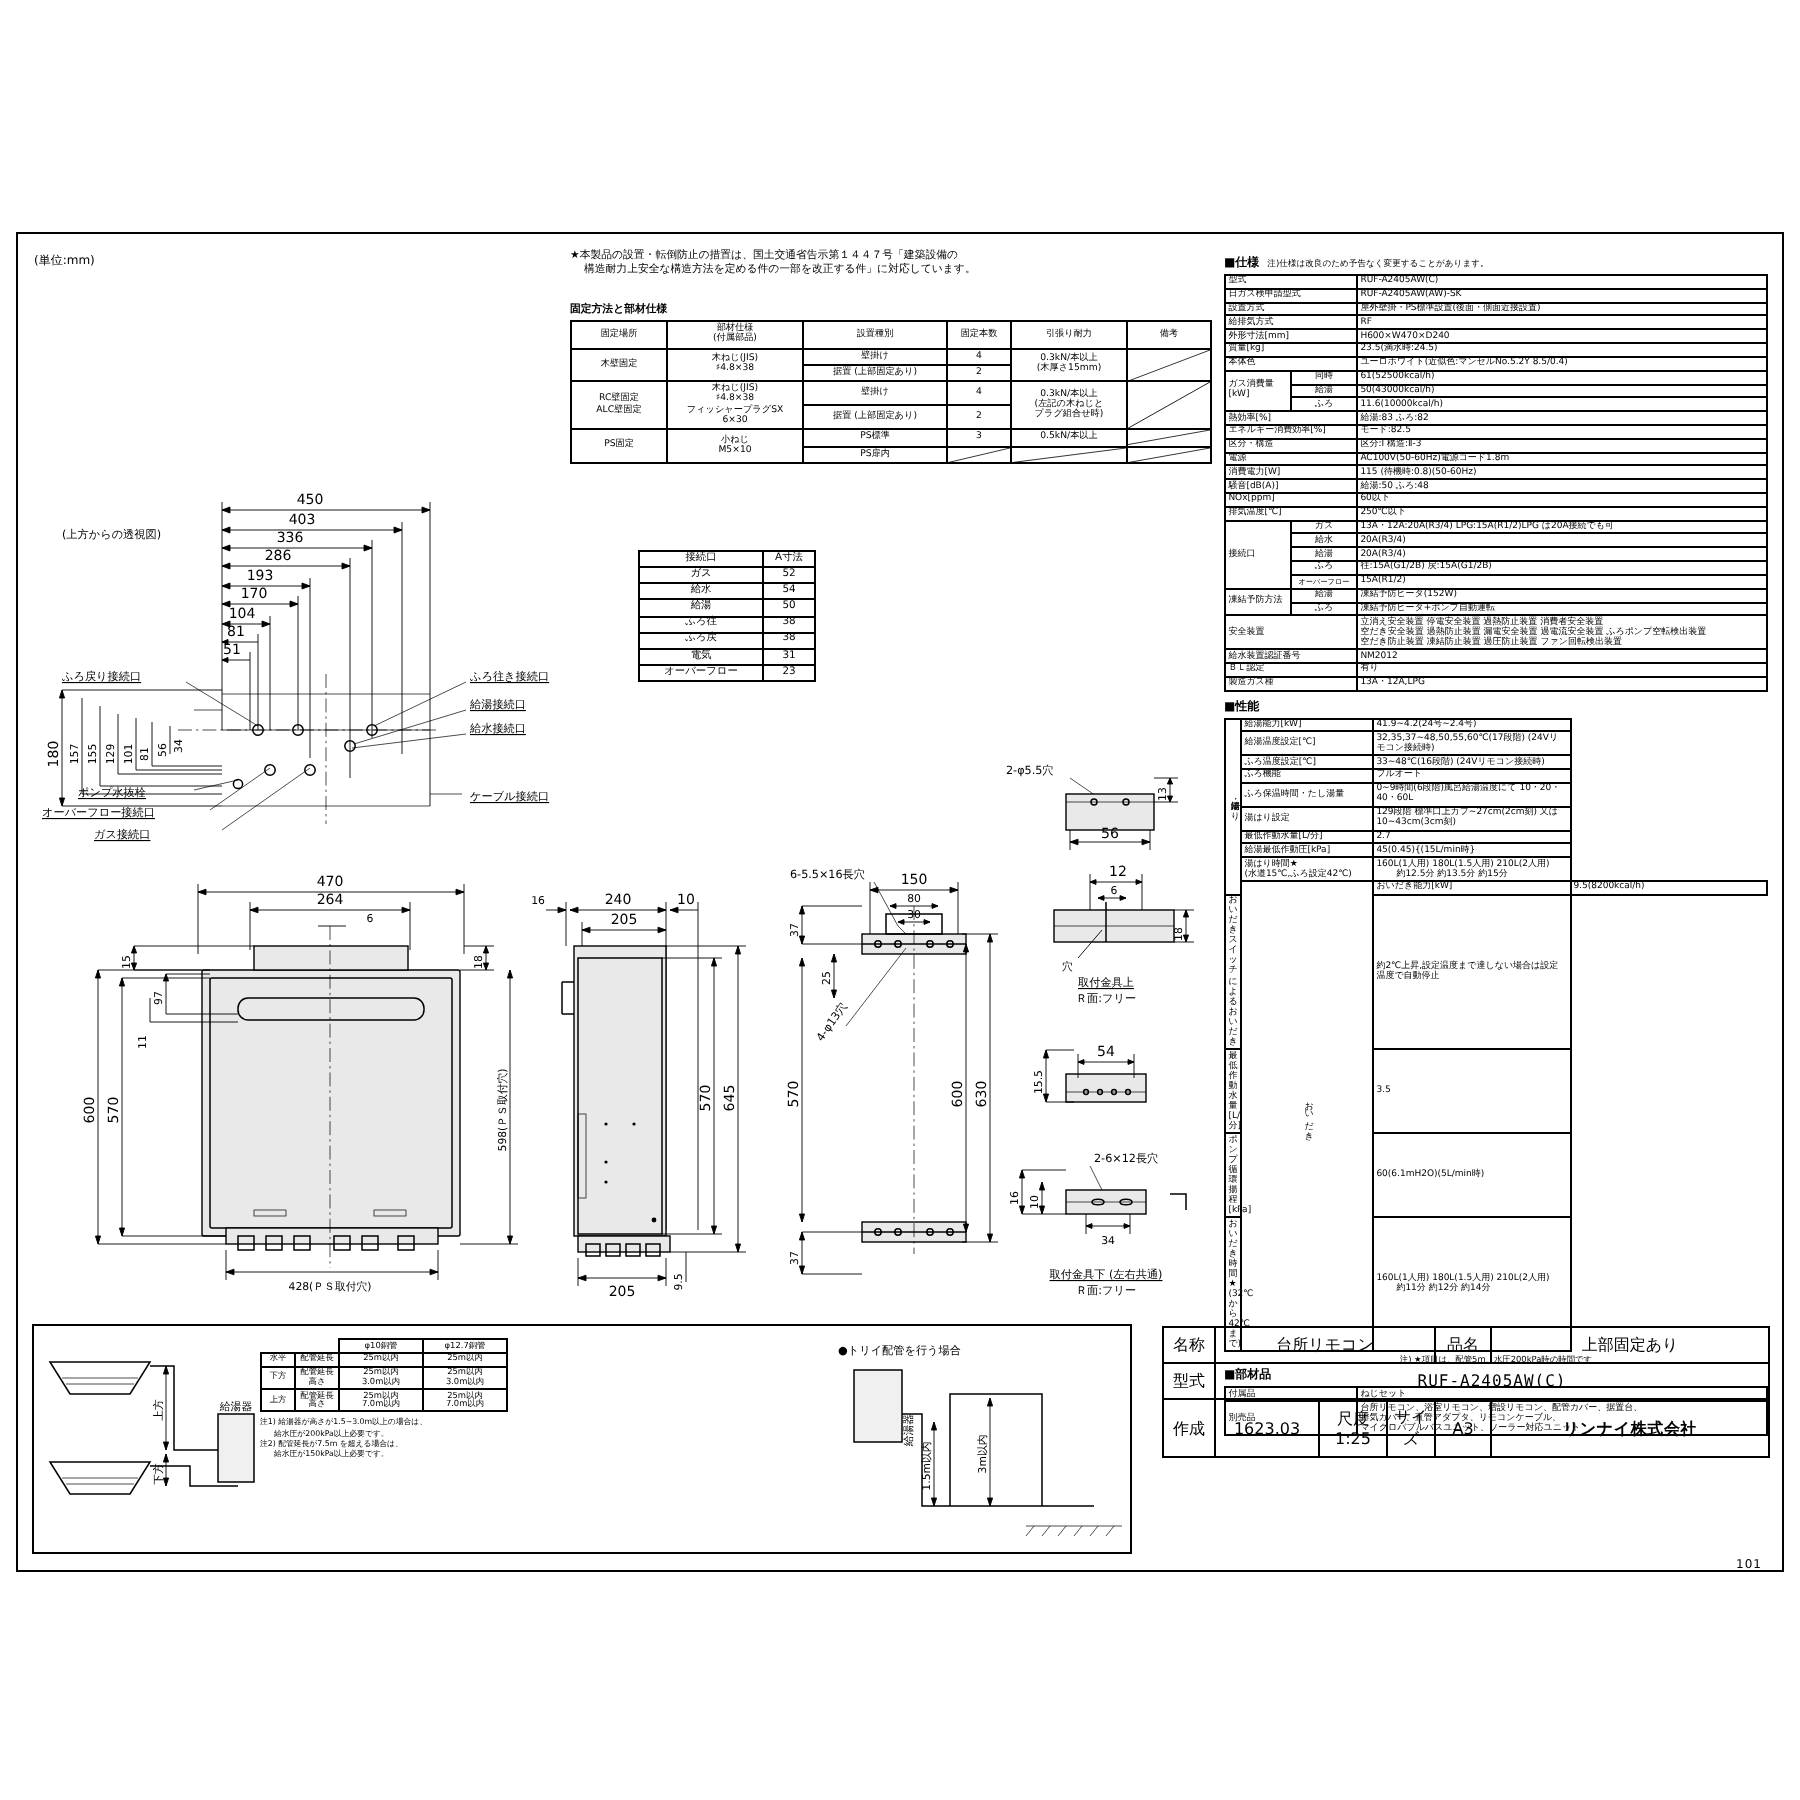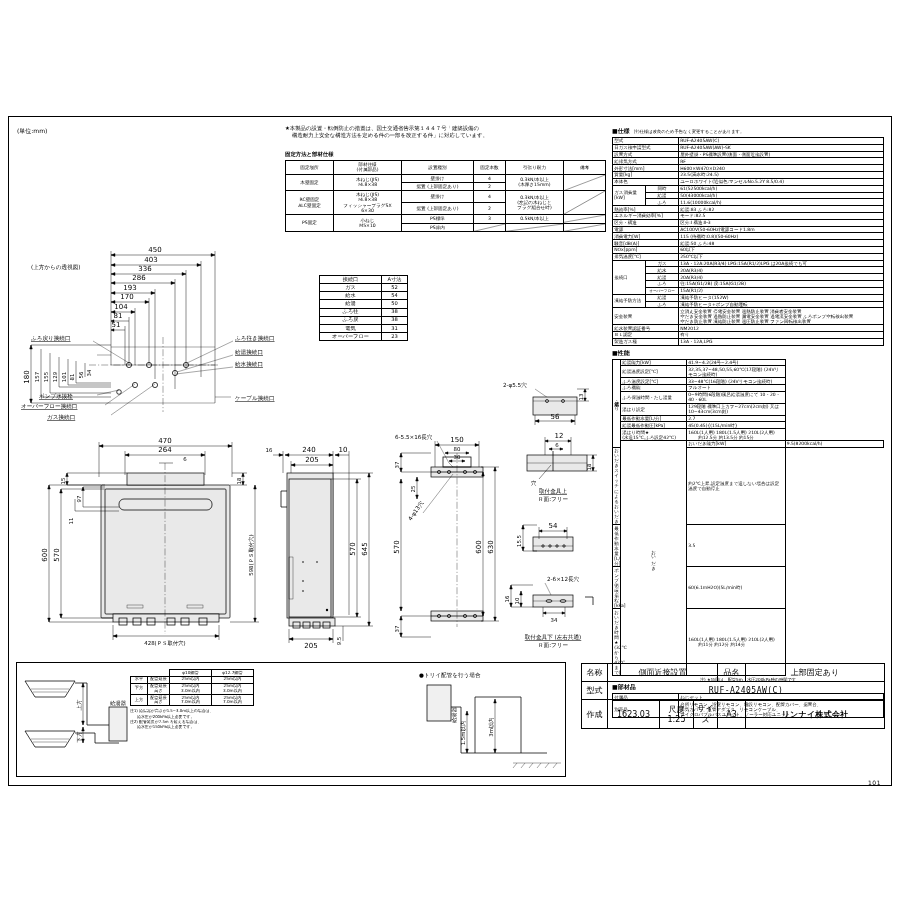--- a/index.html
+++ b/index.html
@@ -1097,21 +1097,21 @@
           <col style="width:52px">
           <col style="width:34px">
         <col style="width:24px">
           <col style="width:28px">
           <col style="width:24px">
           <col style="width:115px">
       </colgroup>
       <tbody>
           <tr>
         <td class="lbl">名称</td>
-        <td colspan="3">側面近接設置</td>
+        <td colspan="3">台所リモコン</td>
         <td class="lbl">品名</td>
         <td colspan="2">上部固定あり</td>
       </tr>
       <tr>
         <td class="lbl">型式</td>
         <td class="model" colspan="6">RUF-A2405AW(C)</td>
       </tr>
       <tr>
         <td class="lbl">作成</td>
         <td class="small">1623.03</td>

